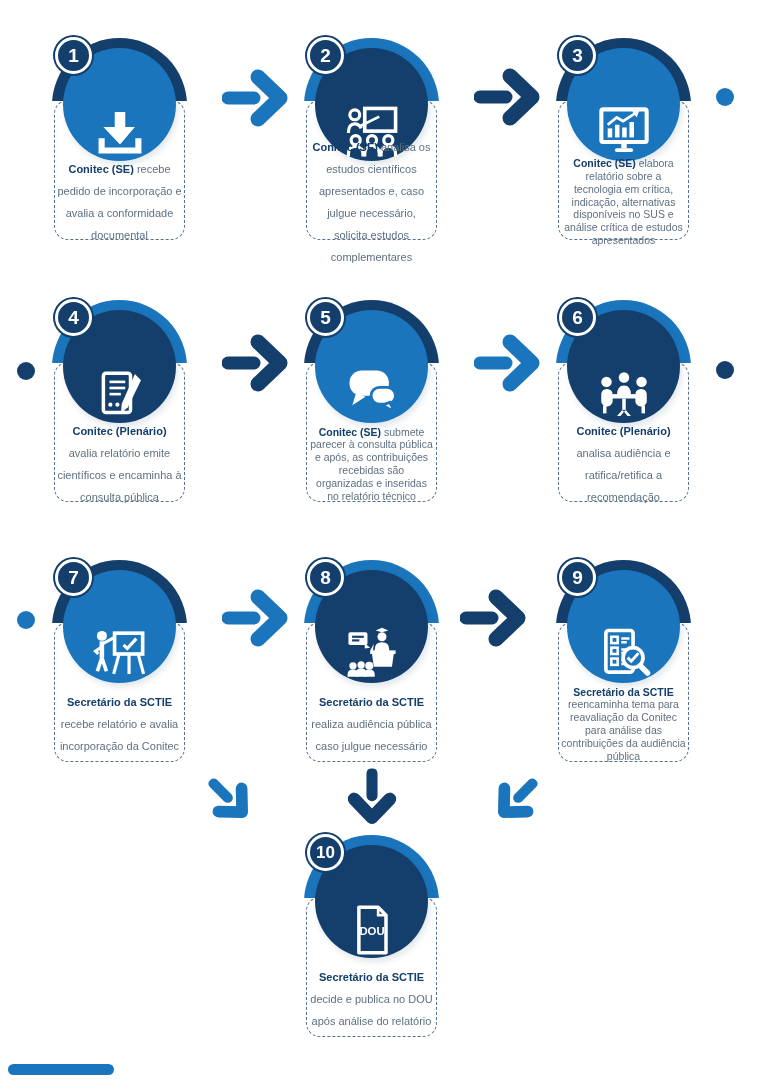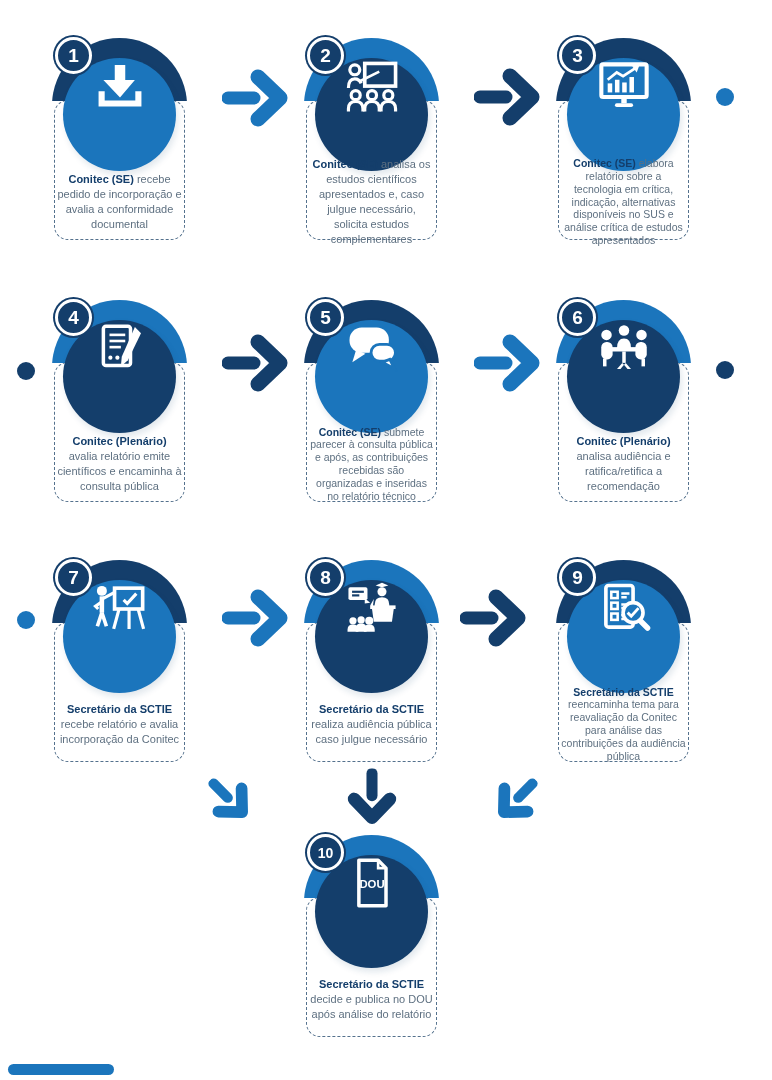--- a/index.html
+++ b/index.html
@@ -4,33 +4,33 @@
 <style>
   html,body{margin:0;padding:0;background:#fff;font-family:"Liberation Sans",sans-serif;}
   .canvas{position:relative;width:772px;height:1080px;background:#fff;overflow:hidden;}
 
   
   .step{position:absolute;width:131px;height:204px;}
   .card-box{position:absolute;left:0;top:62px;width:131px;height:140px;
     border:1px dashed #54718d;border-radius:14px;background:#fff;box-sizing:border-box;}
   .arc-clip{position:absolute;left:-2px;top:0;width:135px;height:63px;overflow:hidden;}
   .arc{width:135px;height:135px;border-radius:50%;}
-  .circle{position:absolute;left:9px;top:20px;width:113px;height:113px;border-radius:50%;
-    display:flex;align-items:flex-start;justify-content:center;box-shadow:2px 4px 6px rgba(20,62,107,0.12);}
+  .circle{position:absolute;left:9px;top:10px;width:113px;height:113px;border-radius:50%;
+    display:flex;align-items:flex-end;justify-content:center;box-shadow:2px 4px 6px rgba(20,62,107,0.12);}
   .t-light .circle{background:#1b75bc;}
   .t-light .arc{background:#143e6b;}
   .t-dark .circle{background:#143e6b;}
   .t-dark .arc{background:#1b75bc;}
   .badge{position:absolute;left:1px;top:-1px;width:31px;height:31px;background:#143e6b;
     border:3px solid #fff;box-shadow:0 0 0 2px #143e6b;border-radius:50%;color:#fff;
     font-weight:bold;font-size:19px;display:flex;align-items:center;justify-content:center;z-index:3;}
-  .badge.small{font-size:14px;}
+  .badge.small{font-size:17px;}
   .step-text{position:absolute;left:3px;right:3px;top:128px;bottom:4px;
     display:flex;align-items:center;justify-content:center;text-align:center;
-    font-size:11px;line-height:15px;color:#5e7081;}
+    font-size:11px;line-height:22px;color:#5e7081;}
   .step-text b{color:#143e6b;}
 
   
   .arrow{position:absolute;width:72px;height:58px;}
   .arrow svg{display:block;width:100%;height:100%;}
   .arrow-blue path{stroke:#1b75bc;}
   .arrow-navy path{stroke:#143e6b;}
   .dot{position:absolute;width:18px;height:18px;border-radius:50%;}
   .dot-blue{background:#1b75bc;}
   .dot-navy{background:#143e6b;}

